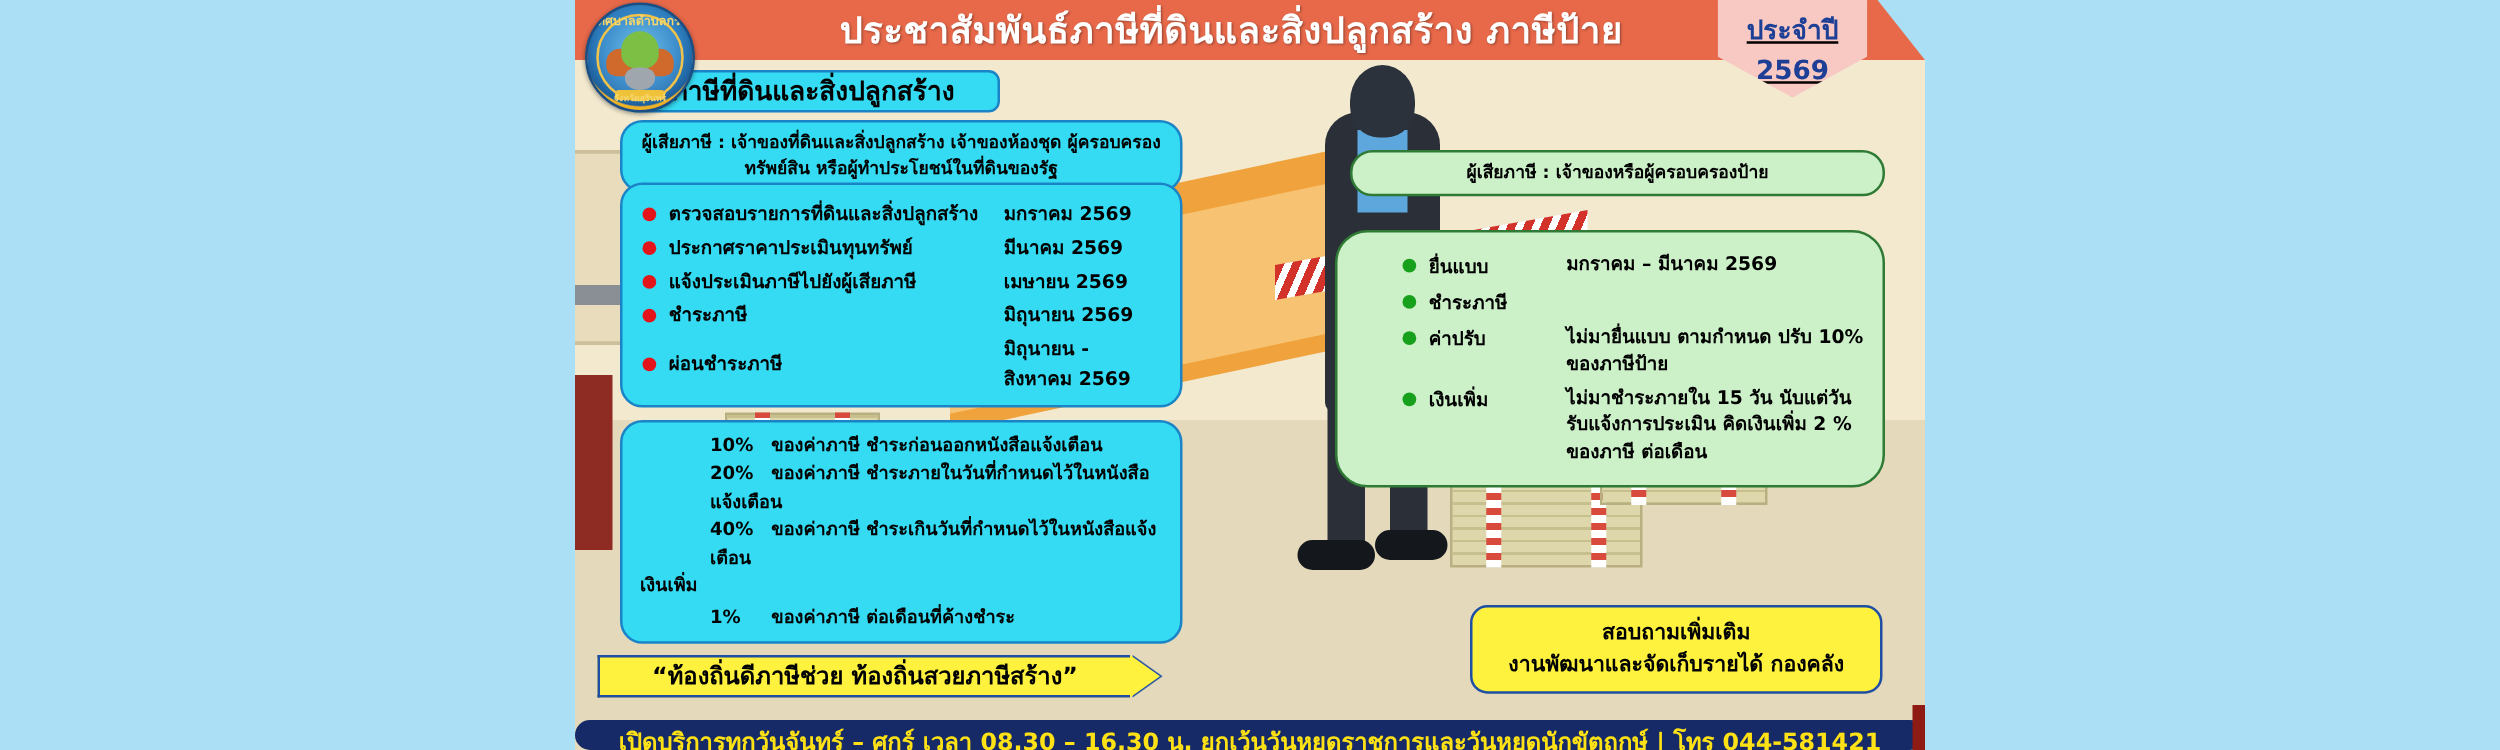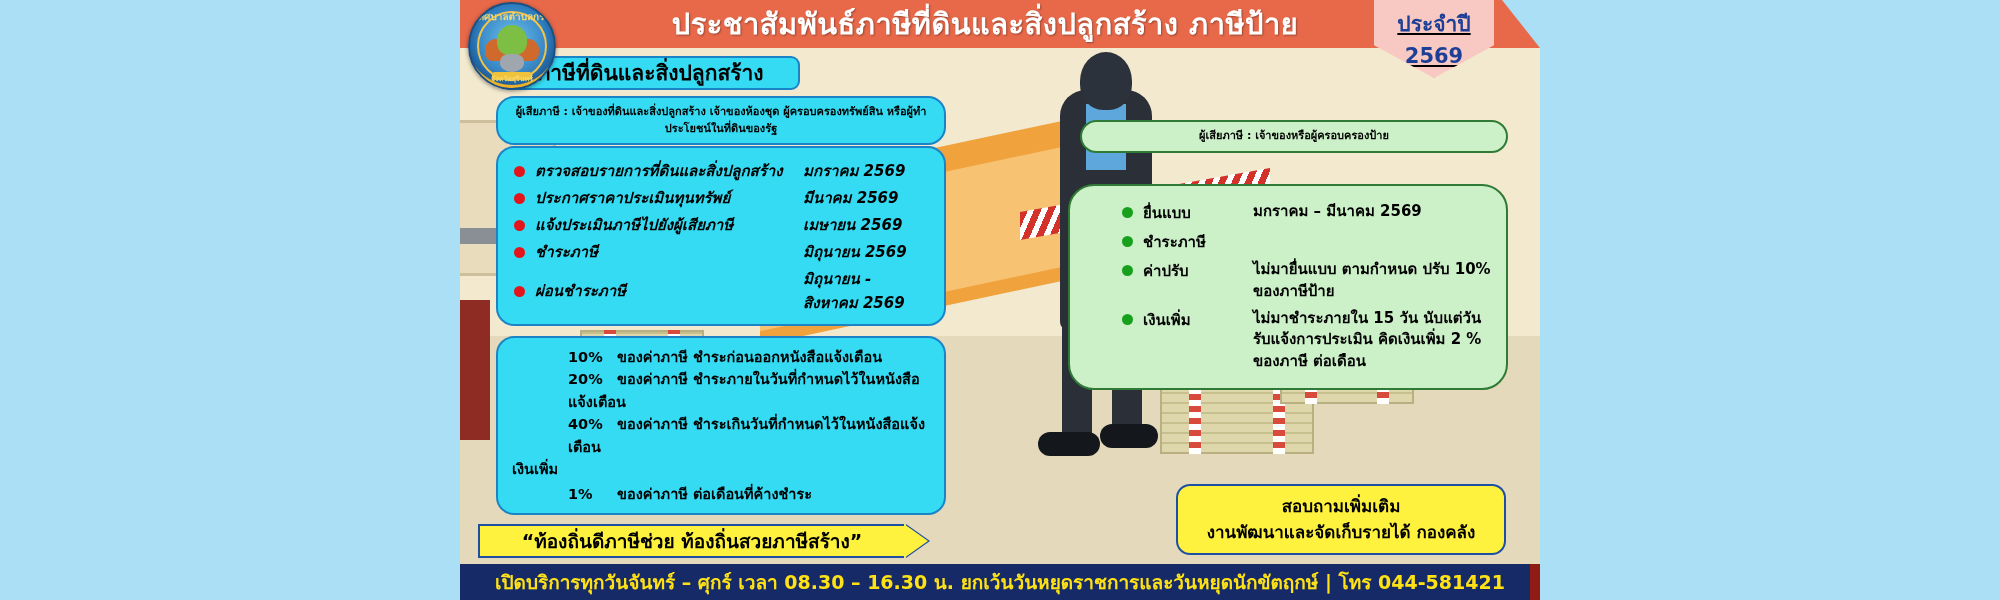--- a/index.html
+++ b/index.html
@@ -166,26 +166,26 @@
 
   .hdr-pill{
     height:34px;line-height:30px;text-align:center;
     font-size:21px;font-weight:bold;color:#000;
     border-radius:9px;
   }
   .hdr-pill.cyan{background:#35dbf2;border:2px solid #1a84c7;}
   .hdr-pill.green{background:#ccf0c8;border:2px solid #2f7a34;}
 
   .payer-box{
-    text-align:center;font-size:11px;font-weight:bold;color:#000;
+    text-align:center;font-size:14px;font-weight:bold;color:#000;
     padding:6px 14px;line-height:1.5;
   }
 
   
-  .tl{padding:8px 14px 6px 16px;font-style:italic;}
+  .tl{padding:8px 14px 6px 16px;}
   .tl-row{display:flex;align-items:center;margin:3px 0;font-size:15px;font-weight:bold;color:#000;}
   .tl-dot{
     width:11px;height:11px;border-radius:50%;background:#e4141b;
     flex:0 0 auto;margin-right:10px;
   }
   .tl-label{width:268px;flex:0 0 auto;}
   .tl-date{flex:1;}
 
   
   .pen{padding:8px 14px 8px 14px;font-size:14.5px;font-weight:bold;color:#000;line-height:1.55;}
@@ -216,24 +216,24 @@
   }
 
   
   .contact{
     text-align:center;font-size:17px;font-weight:bold;color:#000;
     padding:8px 12px;line-height:1.5;border-radius:14px;
   }
 
   
   .footer{
-    position:absolute;left:0;bottom:0;width:1080px;height:36px;
+    position:absolute;left:0;bottom:0;width:1080px;height:24px;
     background:#152a66;z-index:9;
     color:#ffe215;font-size:19px;font-weight:bold;
-    line-height:36px;text-align:center;
+    line-height:36px;text-align:center;border-radius:14px;
   }
   .footer-accent{
     position:absolute;right:0;bottom:0;width:10px;height:36px;background:#8e1b14;z-index:10;
   }
   .left-rail{position:absolute;left:0;top:0;width:460px;height:600px;background:#aadff5;z-index:2;}
   .right-rail{position:absolute;left:1540px;top:0;width:460px;height:600px;background:#aadff5;z-index:2;}
 </style>
 </head>
 <body>
 

